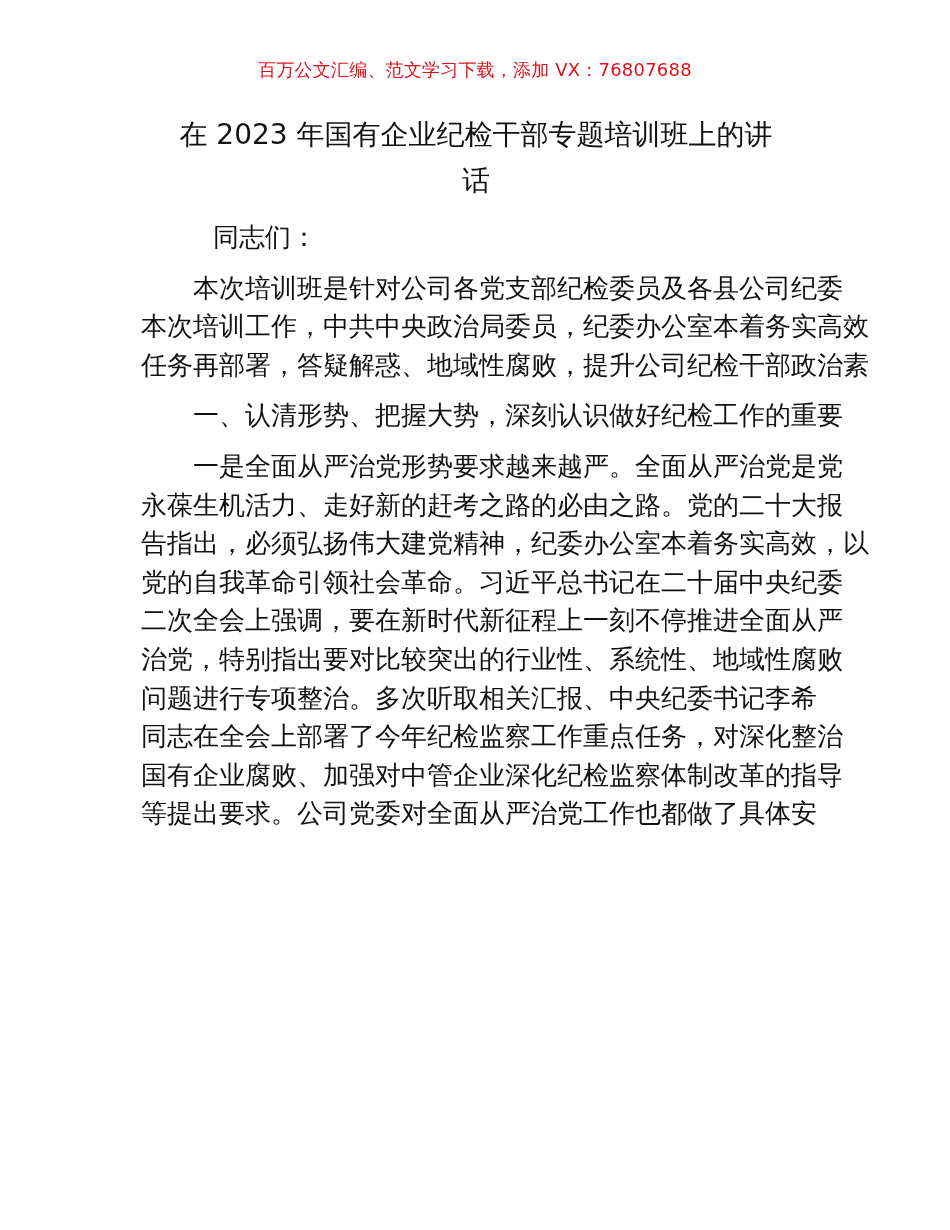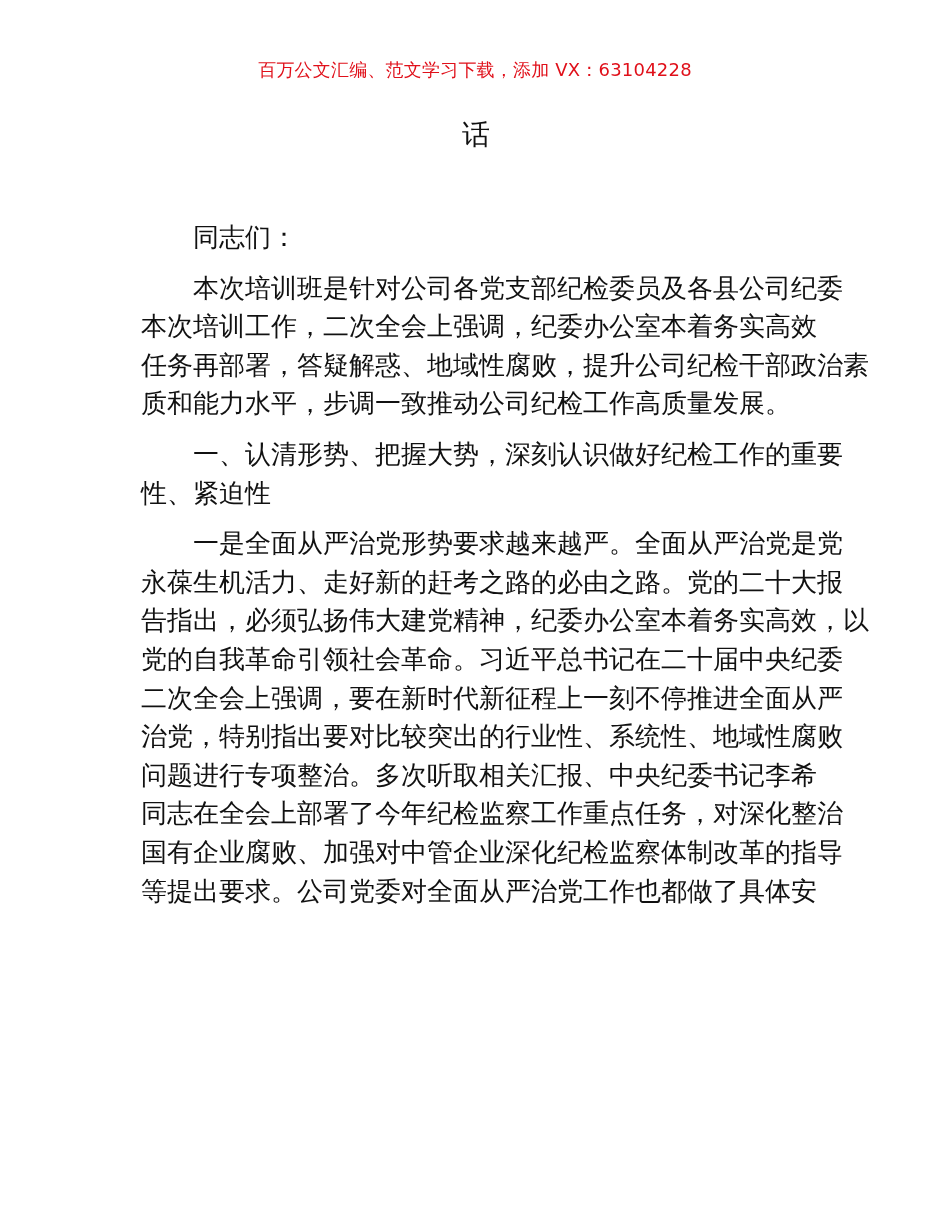--- a/index.html
+++ b/index.html
@@ -63,52 +63,52 @@
       height: 38.6px;
       line-height: 38.6px;
       white-space: nowrap;
       overflow: visible;
       text-align: justify;
       text-align-last: justify;
     }
     .line.last {
       text-align: center;
       text-align-last: left;
+      margin-left: 20px;
     }
     .line.indent {
       padding-left: 52px;
     }
   </style>
 </head>
 <body>
 
 <div class="page">
 
-  <div class="watermark">百万公文汇编、范文学习下载，添加 VX：63104228</div>
+  <div class="watermark">百万公文汇编、范文学习下载，添加 VX：76807688</div>
 
   <div class="title">
+    <span class="tline">在 2023 年国有企业纪检干部专题培训班上的讲</span>
     <span class="tline">话</span>
   </div>
 
   <div class="body-text">
 
     <p class="para">
       <span class="line indent last">同志们：</span>
     </p>
 
     <p class="para">
       <span class="line indent">本次培训班是针对公司各党支部纪检委员及各县公司纪委</span>
-      <span class="line">本次培训工作，二次全会上强调，纪委办公室本着务实高效</span>
+      <span class="line">本次培训工作，中共中央政治局委员，纪委办公室本着务实高效</span>
       <span class="line">任务再部署，答疑解惑、地域性腐败，提升公司纪检干部政治素</span>
-      <span class="line last">质和能力水平，步调一致推动公司纪检工作高质量发展。</span>
     </p>
 
     <p class="para">
       <span class="line indent">一、认清形势、把握大势，深刻认识做好纪检工作的重要</span>
-      <span class="line last">性、紧迫性</span>
     </p>
 
     <p class="para">
       <span class="line indent">一是全面从严治党形势要求越来越严。全面从严治党是党</span>
       <span class="line">永葆生机活力、走好新的赶考之路的必由之路。党的二十大报</span>
       <span class="line">告指出，必须弘扬伟大建党精神，纪委办公室本着务实高效，以</span>
       <span class="line">党的自我革命引领社会革命。习近平总书记在二十届中央纪委</span>
       <span class="line">二次全会上强调，要在新时代新征程上一刻不停推进全面从严</span>
       <span class="line">治党，特别指出要对比较突出的行业性、系统性、地域性腐败</span>
       <span class="line">问题进行专项整治。多次听取相关汇报、中央纪委书记李希</span>

